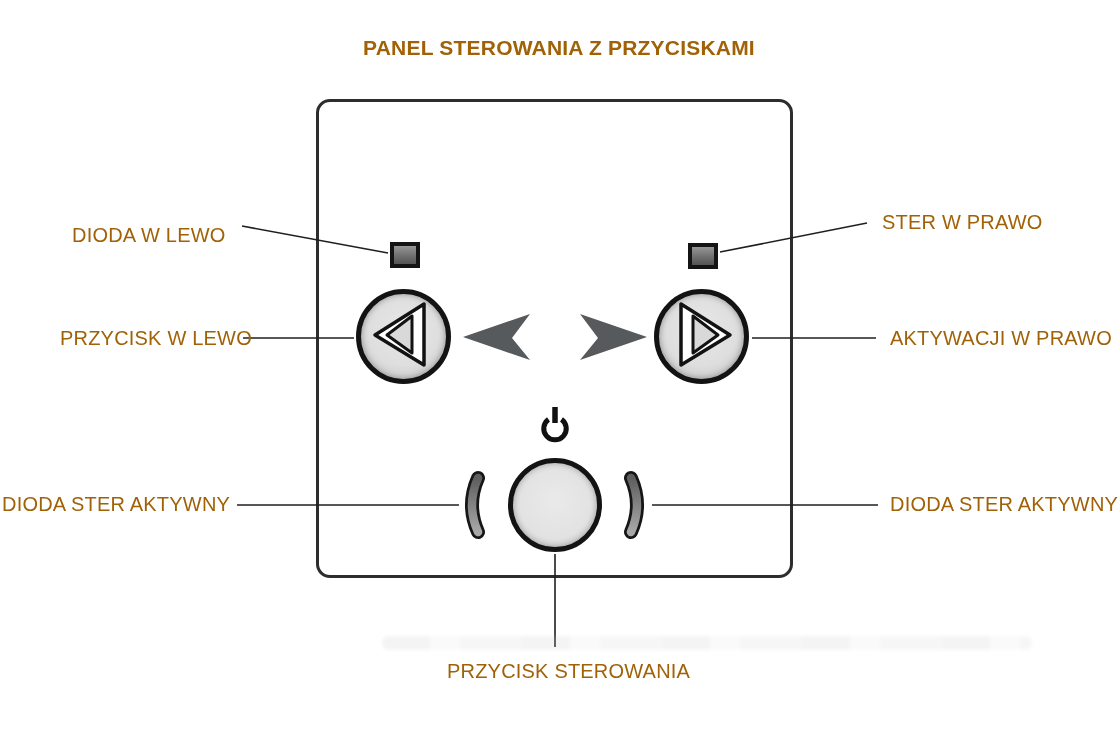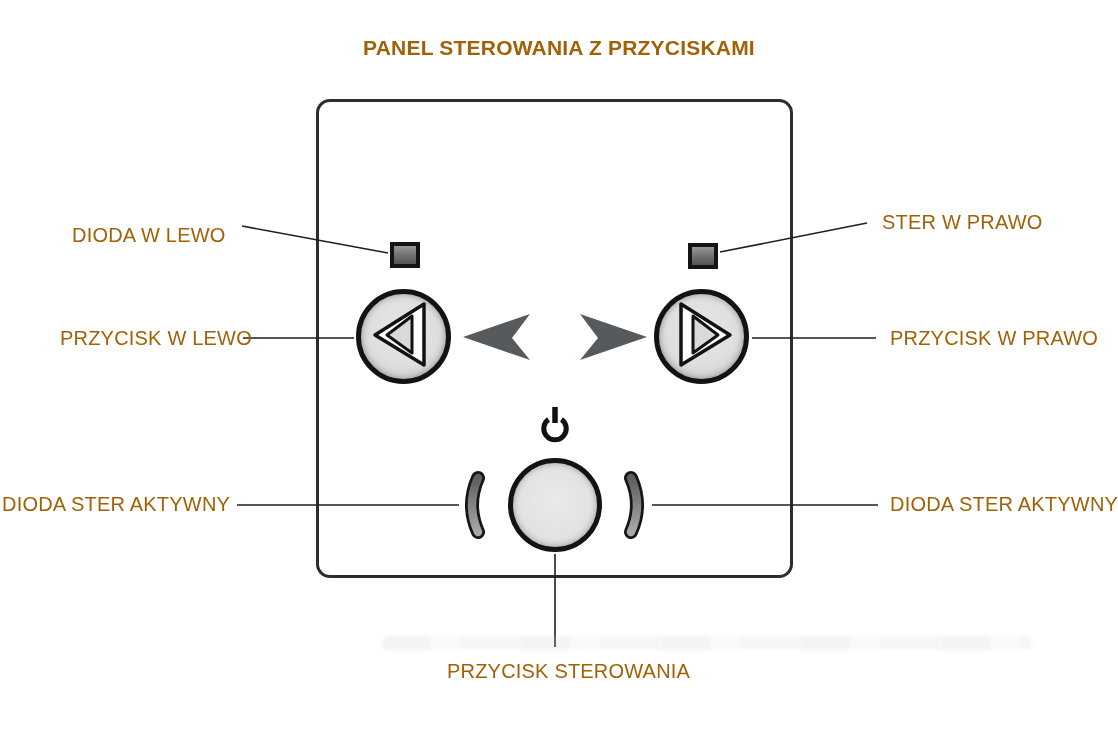--- a/index.html
+++ b/index.html
@@ -115,20 +115,20 @@
           <stop offset="1" stop-color="#a8a8a8"></stop>
       </linearGradient>
     </defs>
     <path d="M 9 8 Q 21 35 9 62" fill="none" stroke="#161616" stroke-width="14" stroke-linecap="round"></path>
     <path d="M 9 8 Q 21 35 9 62" fill="none" stroke="url(#beanGradR)" stroke-width="8.5" stroke-linecap="round"></path>
   </svg>
 
   <div class="callout-label" style="left:72px; top:224px;">DIODA W LEWO</div>
   <div class="callout-label" style="left:882px; top:211px;">STER W PRAWO</div>
   <div class="callout-label" style="left:47px; top:327px;margin-left:13px;">PRZYCISK W LEWO</div>
-  <div class="callout-label" style="left:890px; top:327px;">PRZYCISK W PRAWO</div>
+  <div class="callout-label" style="left:890px; top:327px;">AKTYWACJI W PRAWO</div>
   <div class="callout-label" style="left:2px; top:493px;">DIODA STER AKTYWNY</div>
   <div class="callout-label" style="left:890px; top:493px;">DIODA STER AKTYWNY</div>
   <div class="callout-label" style="left:447px; top:660px;">PRZYCISK STEROWANIA</div>
 
   <div class="scan-artifact"></div>
 
 </div>
 
 </body></html>

